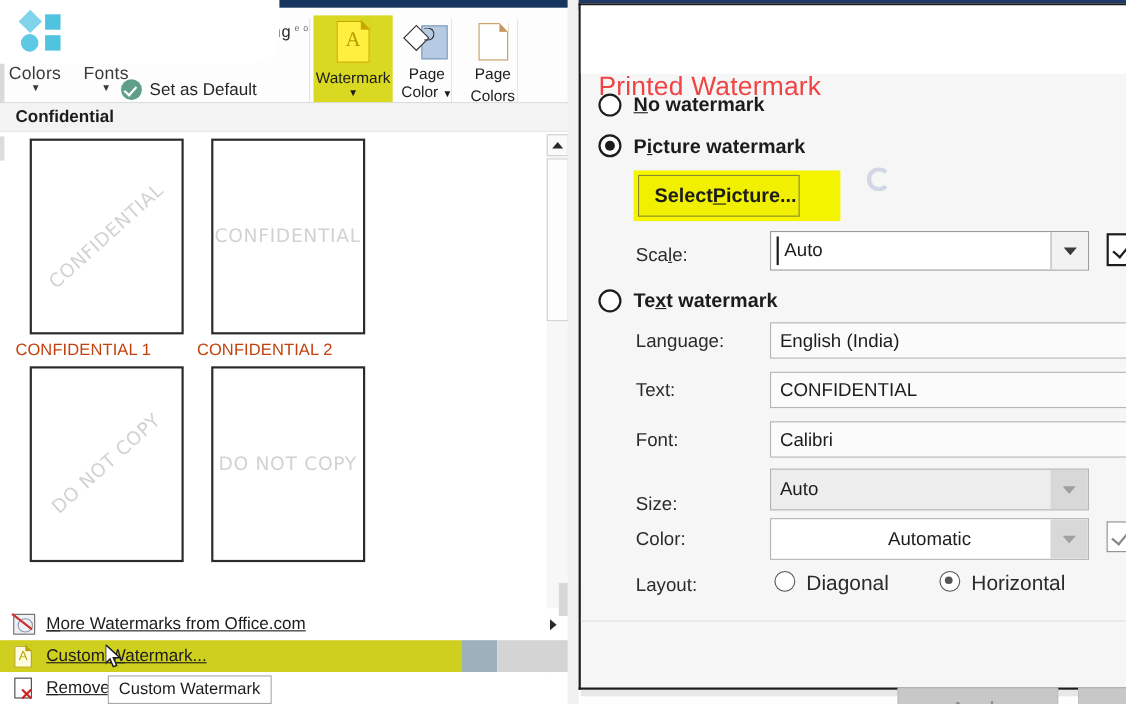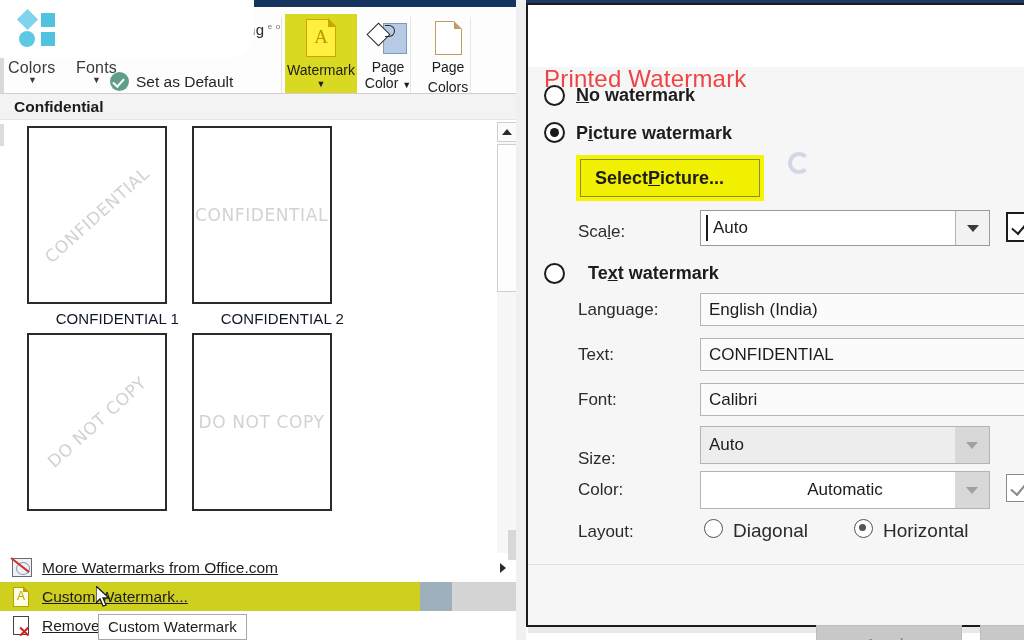--- a/index.html
+++ b/index.html
@@ -200,21 +200,21 @@
   }
   .wm-diag {
     left: 50%; top: 50%;
     transform: translate(-50%,-50%) rotate(-42deg);
   }
   .wm-horiz {
     left: 50%; top: 50%;
     transform: translate(-50%,-50%);
   }
   .thumb .cap {
-    text-align: right; font-size: 15px; color: #0f172a; margin-top: 6px;
+    text-align: left; font-size: 15px; color: #c2410c; margin-top: 6px;
     letter-spacing: .1px;
   }
 
   
   .gal-scroll {
     position: absolute; right: 2px; top: 28px; width: 20px; height: 506px;
     background: #f7f7f7;
   }
   .sb-btn {
     width: 20px; height: 20px; background: #fafafa; border: 1px solid #cfcfcf;
@@ -560,38 +560,38 @@
 
     <div class="dlg-body">
 
       <div class="radio" style="left:16px; top:18px;"></div>
       <div class="opt-label" style="left:48px; top:18px;"><u>N</u>o watermark</div>
 
       <div class="radio sel" style="left:16px; top:55px;"></div>
       <div class="opt-label" style="left:48px; top:56px;">P<u>i</u>cture watermark</div>
 
       <div class="sel-picture-hl" style="left:48px; top:88px; width:188px; height:46px;"></div>
-      <div class="sel-picture-btn" style="left:52px; top:92px; width:180px; height:38px;">
+      <div class="sel-picture-btn" style="left:52px; top:92px; width:147px; height:38px;">
         Select <u>P</u>icture...
       </div>
 
       <div class="field-label" style="left:50px; top:155px;">Sca<u>l</u>e:</div>
       <div class="input-box" style="left:172px; top:143px; width:290px; height:36px;">
         <div class="caret-bar"></div>
         <span style="margin-left:4px">Auto</span>
         <div class="combo-arrow">
             <div class="chev"></div>
           </div>
       </div>
       <div class="checkbox-edge" style="left:478px; top:145px;">
         <div class="tick"></div>
       </div>
 
       <div class="radio" style="left:16px; top:196px;"></div>
-      <div class="opt-label" style="left:60px; top:196px;">Te<u>x</u>t watermark</div>
+      <div class="opt-label" style="left:48px; top:196px;">Te<u>x</u>t watermark</div>
 
       <div class="field-label" style="left:50px; top:233px;">Language:</div>
       <div class="input-box flat" style="left:172px; top:226px; width:326px; height:33px;">
         <span>English (India)</span>
       </div>
 
       <div class="field-label" style="left:50px; top:278px;">Text:</div>
       <div class="input-box flat" style="left:172px; top:271px; width:326px; height:33px;">
         <span>CONFIDENTIAL</span>
       </div>

